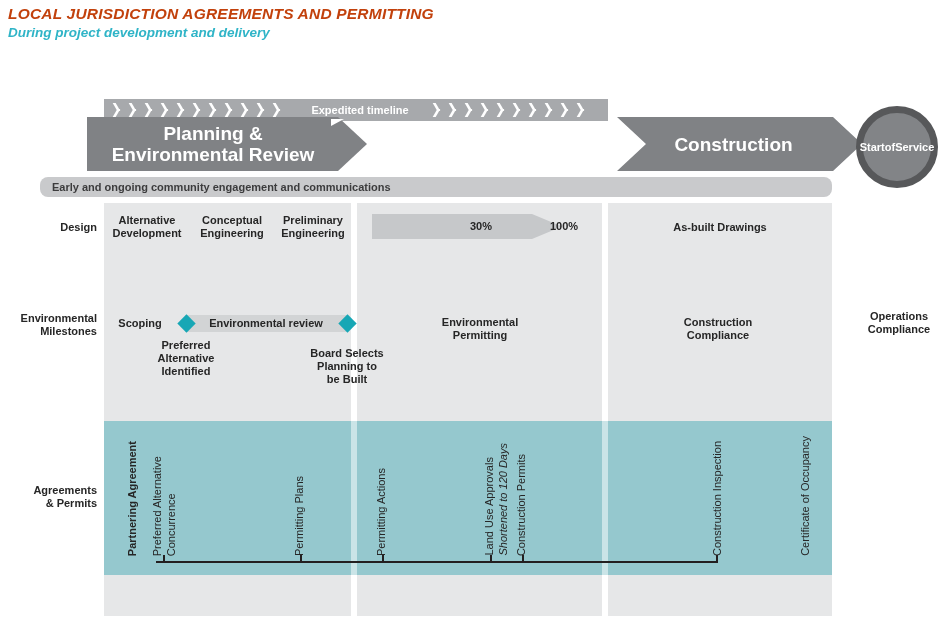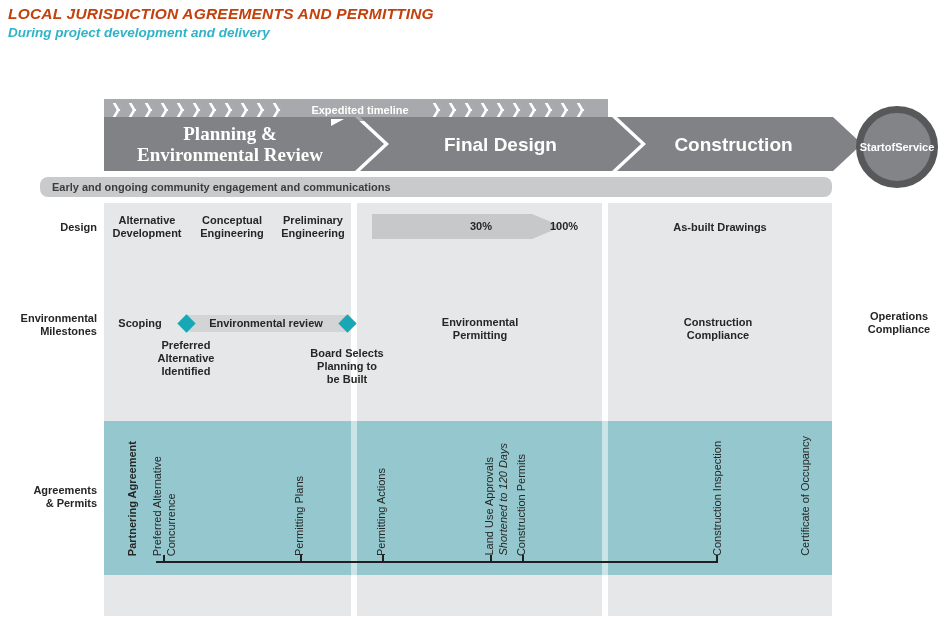--- a/index.html
+++ b/index.html
@@ -23,21 +23,21 @@
   .chv::before{top:0;transform:skewX(30deg);}
   .chv::after{bottom:0;transform:skewX(-30deg);}
   .expedited{font-size:11px;font-weight:700;color:#fff;width:140px;text-align:center;flex:0 0 auto;}
   .expedited-pointer{position:absolute;left:331px;top:119px;width:0;height:0;
                      border-top:7px solid #fff;border-right:13px solid transparent;z-index:5;}
 
   
   .phase{position:absolute;top:117px;height:54px;background:#808285;z-index:3;
          display:flex;flex-direction:column;align-items:center;justify-content:center;
          color:#fff;font-weight:700;font-size:19px;line-height:21px;text-align:center;box-sizing:border-box;}
-  .phase1{left:104px;width:280px;clip-path:polygon(0 0,251px 0,100% 50%,251px 100%,0 100%);padding-right:28px;font-family:Liberation Serif, serif;}
+  .phase1{left:87px;width:280px;clip-path:polygon(0 0,251px 0,100% 50%,251px 100%,0 100%);padding-right:28px;}
   .phase2{left:360px;width:281px;clip-path:polygon(0 0,252px 0,100% 50%,252px 100%,0 100%,29px 50%);}
   .phase3{left:617px;width:245px;clip-path:polygon(0 0,216px 0,100% 50%,216px 100%,0 100%,29px 50%);padding-right:12px;}
   .startcircle{position:absolute;left:856px;top:106px;width:82px;height:82px;border-radius:50%;
                background:#828487;border:7px solid #57585A;box-sizing:border-box;z-index:4;
                display:flex;flex-direction:row;align-items:center;justify-content:center;
                color:#fff;font-weight:700;font-size:11px;line-height:13px;text-align:center;}
 
   
   .engage{position:absolute;left:40px;top:177px;width:792px;height:20px;background:#C9CACC;
           font-size:11px;font-weight:700;color:#3C3C3D;line-height:20px;padding-left:12px;box-sizing:border-box;border-radius:8px;}
@@ -105,23 +105,20 @@
         <i class="chv"></i>
         <i class="chv"></i>
       </div>
   </div>
   <div class="expedited-pointer"></div>
 
   <div class="phase phase1">
     <span>Planning &amp;</span>
     <span>Environmental Review</span>
   </div>
-  <div class="phase phase2">
-    <span>Final Design</span>
-  </div>
   <div class="phase phase3">
     <span>Construction</span>
   </div>
   <div class="startcircle">
     <span>Start</span>
     <span>of</span>
     <span>Service</span>
   </div>
 
   <div class="engage">Early and ongoing community engagement and communications</div>

